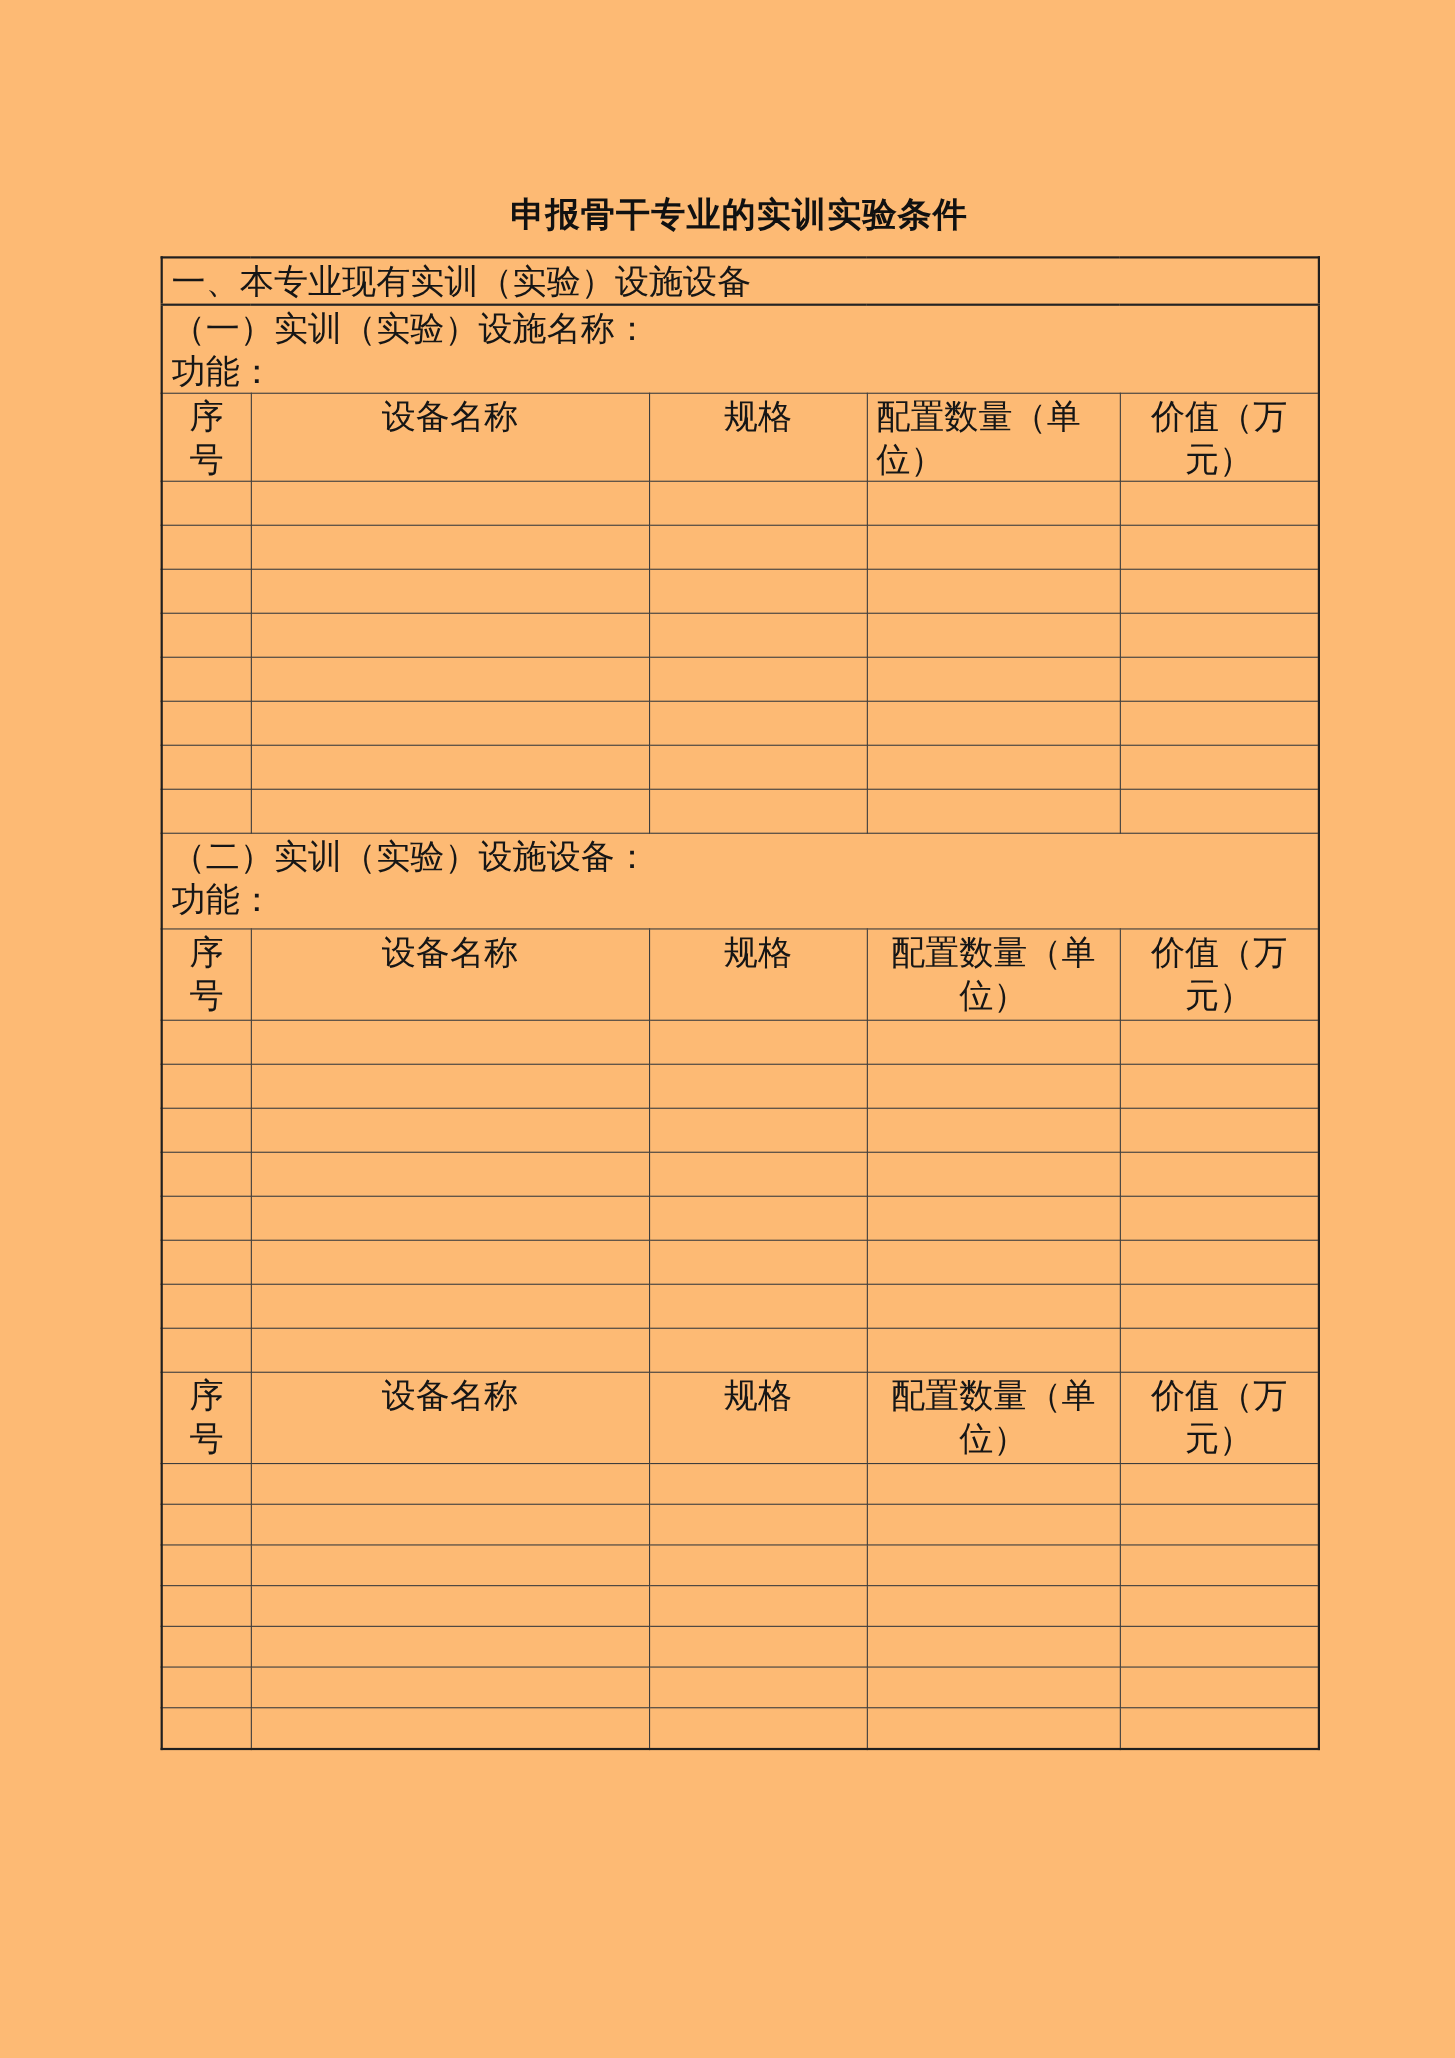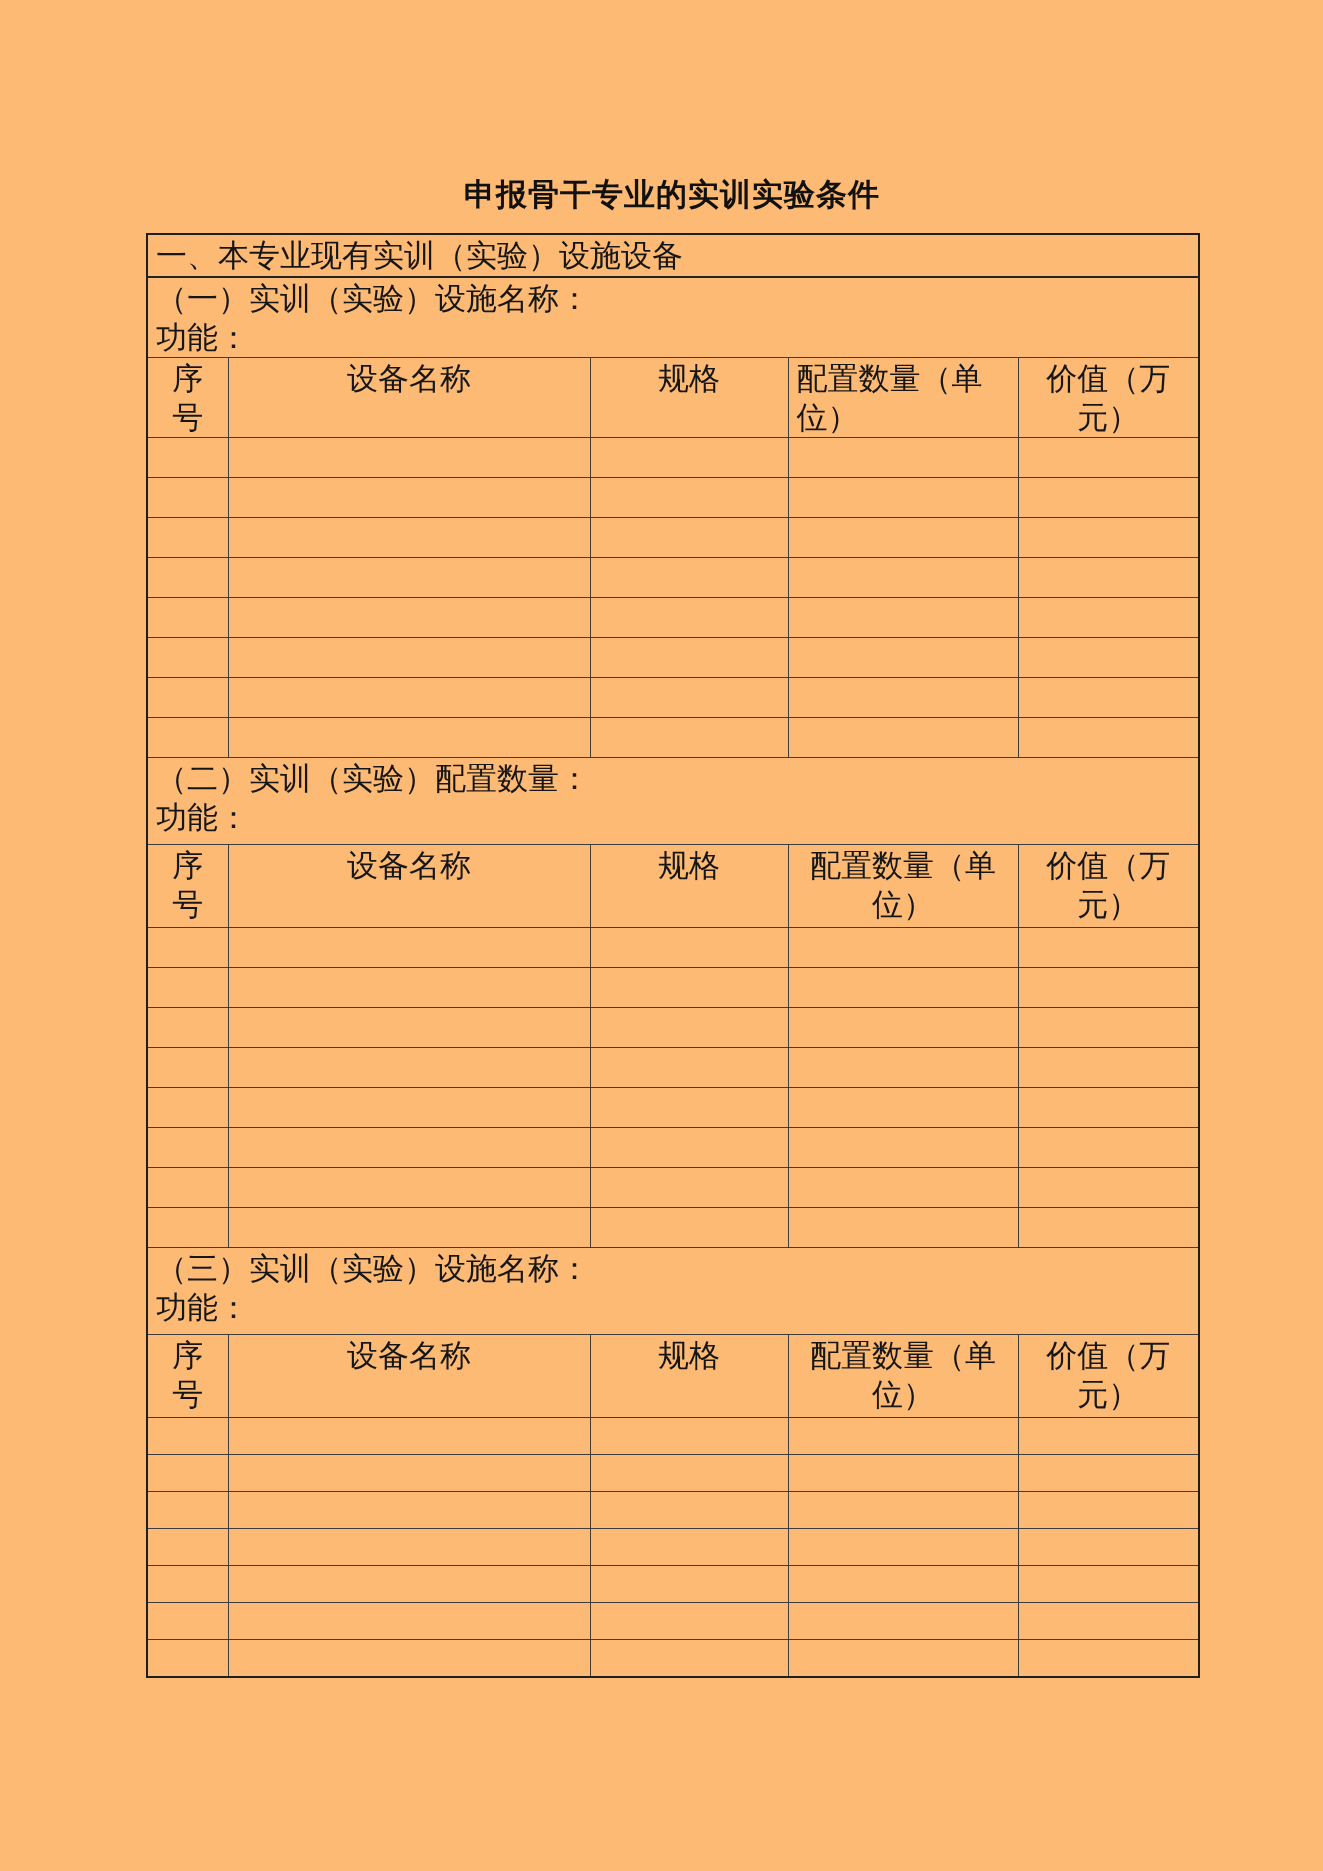--- a/index.html
+++ b/index.html
@@ -173,21 +173,21 @@
           <td></td>
           <td></td>
           <td></td>
           <td></td>
         </tr>
       </tbody>
 
     <tbody data-section="1">
       <tr class="row-section-name">
         <td colspan="5">
-          <div class="name-line">（二）实训（实验）配置数量：</div>
+          <div class="name-line">（二）实训（实验）设施设备：</div>
           <div class="func-line">功能：</div>
         </td>
       </tr>
       <tr class="row-cols">
         <th class="col-index">序
 号</th>
         <th class="col-name">设备名称</th>
         <th class="col-spec">规格</th>
         <th class="col-qty">配置数量（单
 位）</th>
@@ -246,26 +246,20 @@
         <tr class="empty-row s1">
           <td></td>
           <td></td>
           <td></td>
           <td></td>
           <td></td>
         </tr>
       </tbody>
 
     <tbody data-section="2">
-      <tr class="row-section-name">
-        <td colspan="5">
-          <div class="name-line">（三）实训（实验）设施名称：</div>
-          <div class="func-line">功能：</div>
-        </td>
-      </tr>
       <tr class="row-cols">
         <th class="col-index">序
 号</th>
         <th class="col-name">设备名称</th>
         <th class="col-spec">规格</th>
         <th class="col-qty">配置数量（单
 位）</th>
         <th class="col-value">价值（万
 元）</th>
       </tr>

